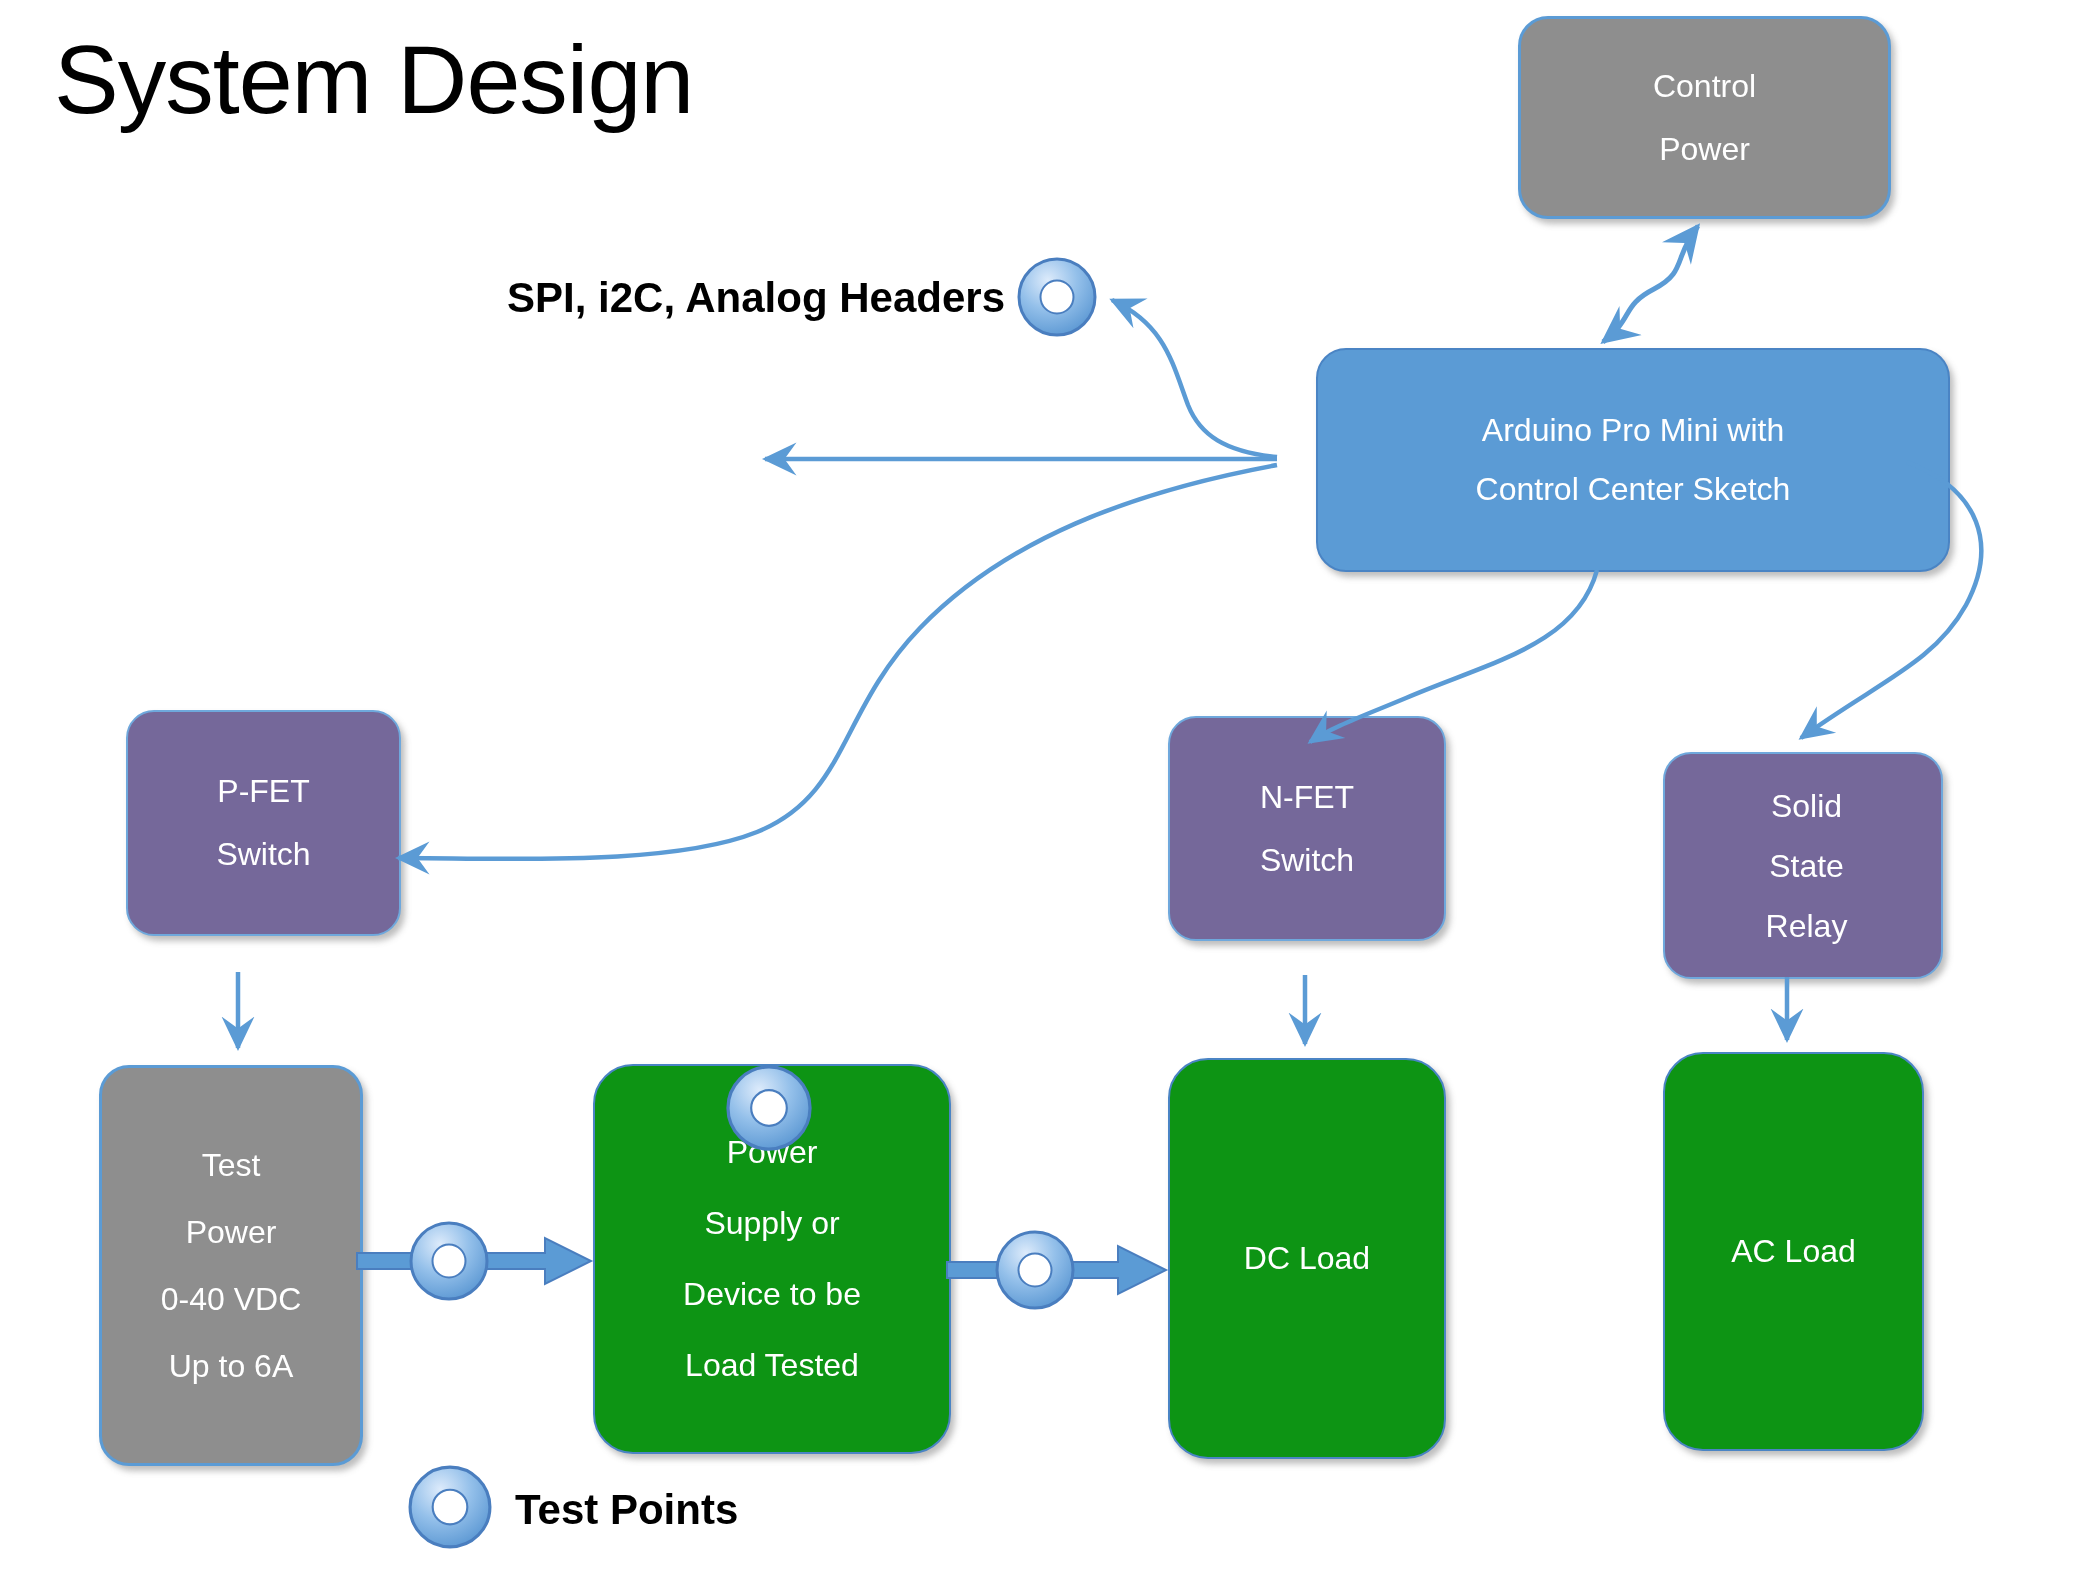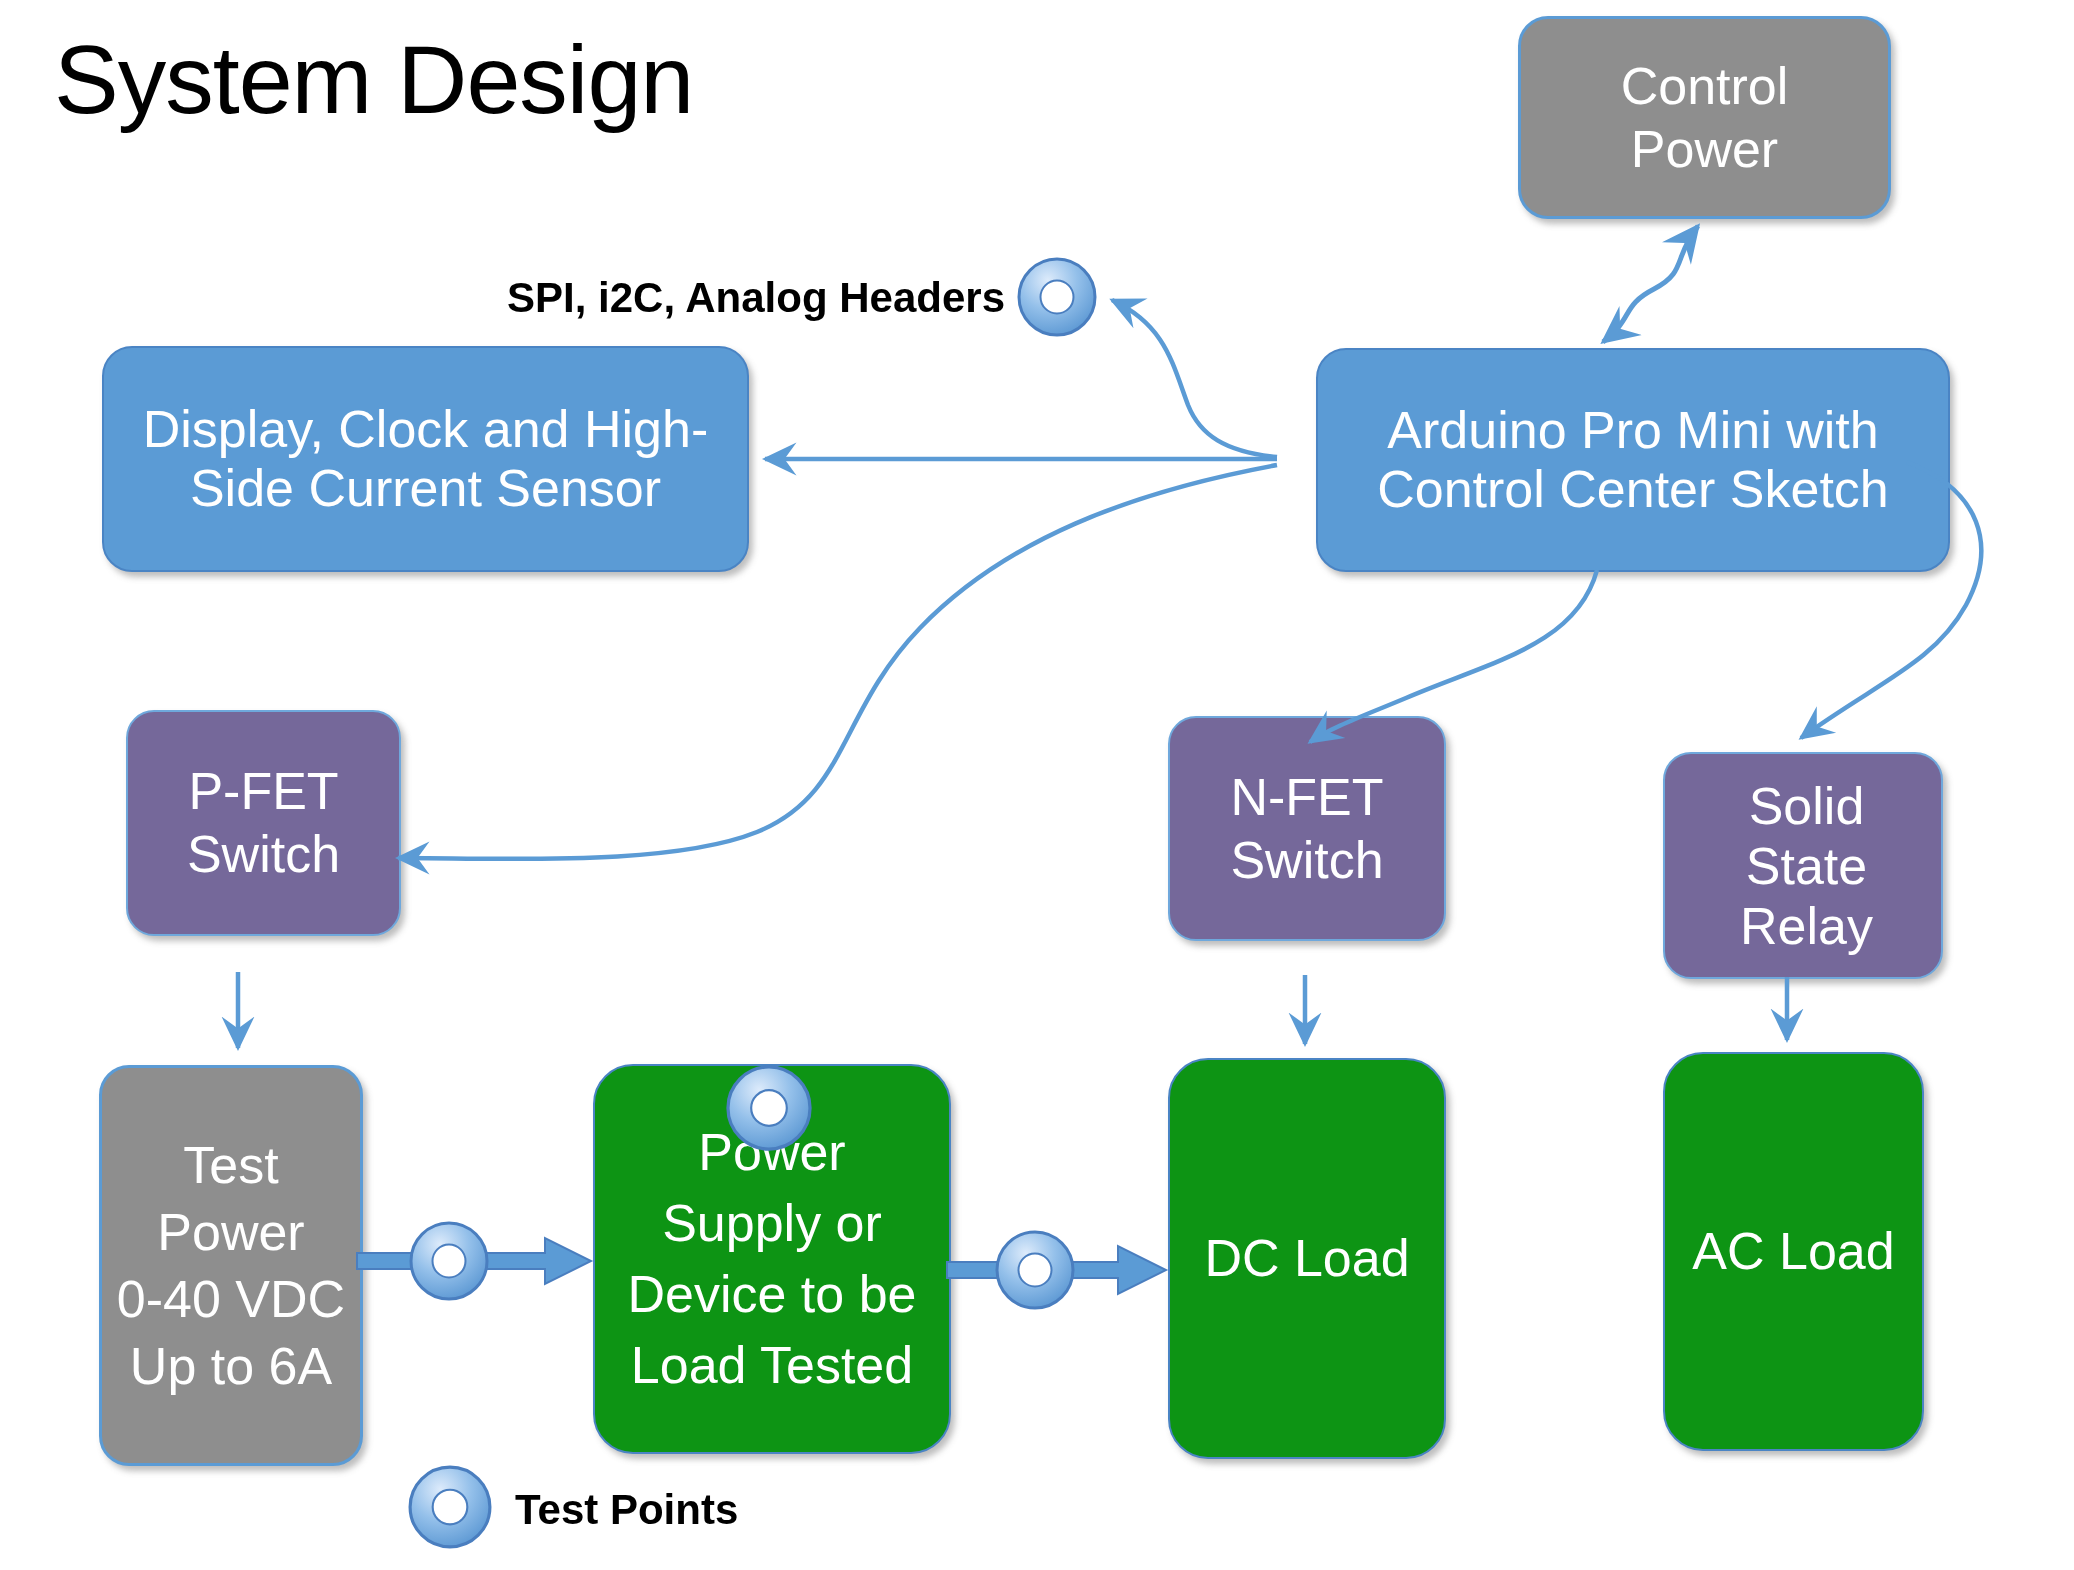--- a/index.html
+++ b/index.html
@@ -6,21 +6,21 @@
   #stage{
     position:relative;width:2074px;height:1570px;background:#ffffff;overflow:hidden;
     font-family:"Liberation Sans",sans-serif;
   }
   #page-title{
     position:absolute;left:38px;top:8px;margin:16px;
     font-size:97px;font-weight:400;color:#000;letter-spacing:-1px;
   }
   .box{
     position:absolute;display:flex;flex-direction:column;justify-content:center;align-items:center;
-    color:#ffffff;font-size:52px;text-align:center;
+    color:#ffffff;font-size:32px;text-align:center;
     box-shadow:4px 5px 6px rgba(110,110,110,.45);
   }
   .box span{display:block;}
   .blue  {background:#5b9bd5;border:2px solid #4a84c4;border-radius:30px;line-height:59px;}
   .gray  {background:#8e8e8e;border:3px solid #5b9bd5;border-radius:30px;line-height:63px;}
   .purple{background:#75689a;border:2px solid #6fa8dc;border-radius:28px;line-height:63px;}
   .green {background:#0d9414;border:2px solid #4a84c4;border-radius:40px;line-height:71px;}
 
   #control-power{left:1518px;top:16px;width:367px;height:197px;}
   #display-box  {left:102px;top:346px;width:643px;height:222px;}
@@ -44,24 +44,20 @@
 
 <div id="stage">
 
   <h1 id="page-title">System Design</h1>
 
   <div class="box gray" id="control-power">
     <span>Control</span>
     <span>Power</span>
   </div>
 
-  <div class="box blue" id="display-box">
-    <span>Display, Clock and High-</span>
-    <span>Side Current Sensor</span>
-  </div>
 
   <div class="box blue" id="arduino-box">
     <span>Arduino Pro Mini with</span>
     <span>Control Center Sketch</span>
   </div>
 
   <div class="box purple" id="pfet-box">
     <span>P-FET</span>
     <span>Switch</span>
   </div>

